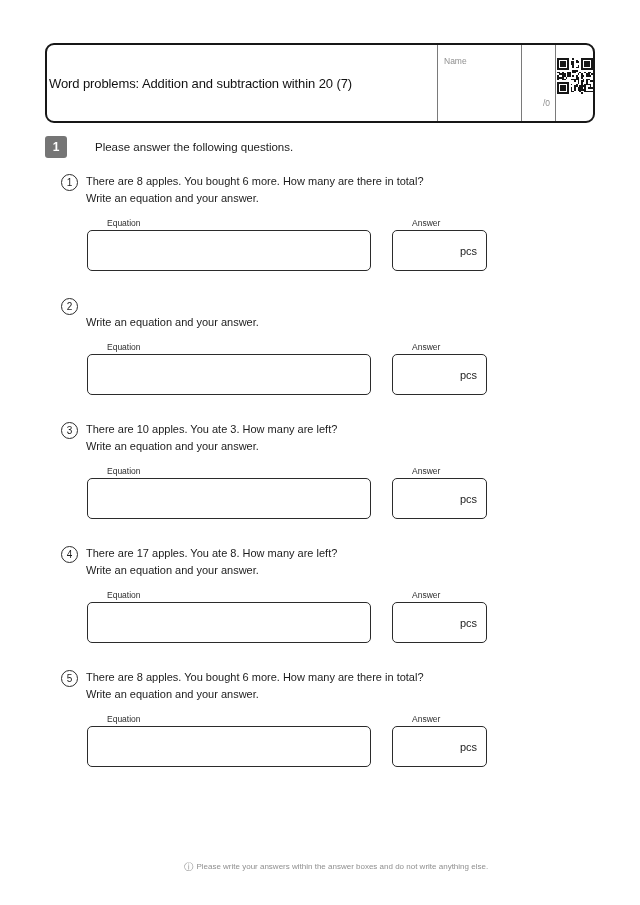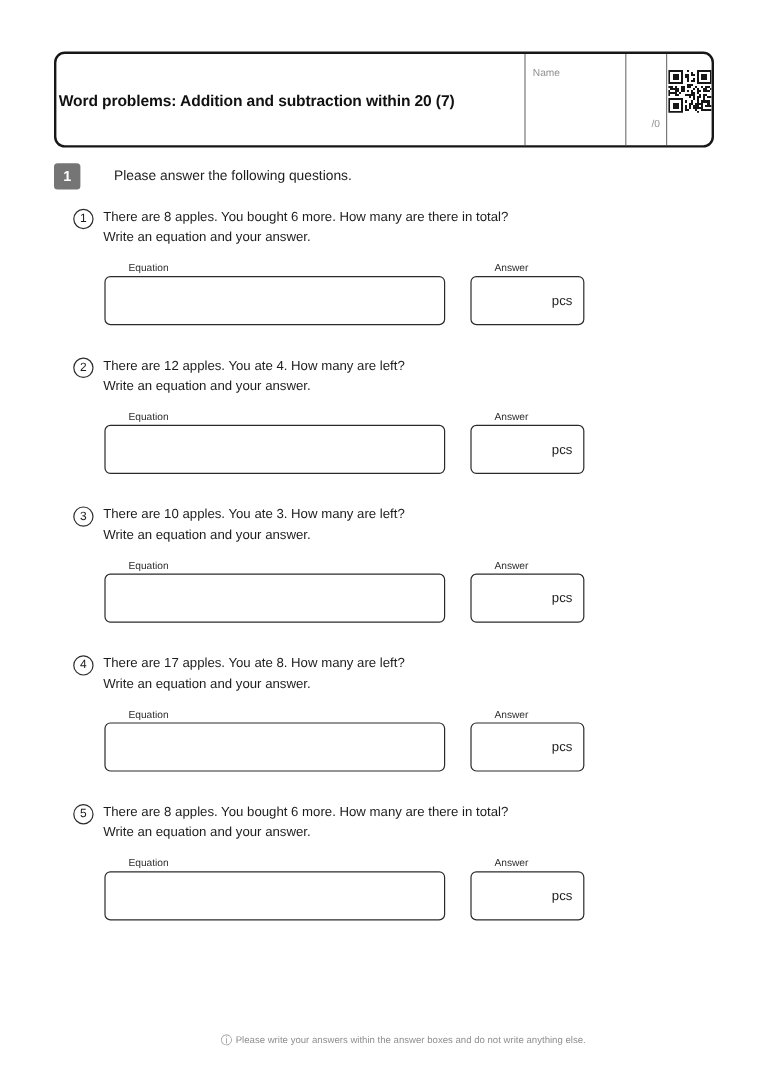--- a/index.html
+++ b/index.html
@@ -13,21 +13,21 @@
   #page { position:relative; width:640px; height:905px; background:#fff; overflow:hidden; }
 
   
   .header {
     position:absolute; left:45px; top:43px; width:550px; height:80px;
     border:2.4px solid var(--frame,#171717); border-radius:9px;
     display:flex; overflow:hidden; background:#fff;
   }
   .cell { position:relative; height:100%; }
   .title-cell { width:390px; display:flex; align-items:center; }
-  .title-cell h1 { font-size:13px; font-weight:bold; letter-spacing:-0.1px; padding-left:2px; color:#111; }
+  .title-cell h1 { font-size:13px; font-weight:normal; letter-spacing:-0.1px; padding-left:2px; color:#111; }
   .name-cell { width:84px; border-left:1px solid var(--divider,#7a7a7a); padding:5px 6px; }
   .name-cell .lbl { font-size:8.5px; color:var(--muted,#8f8f8f);margin-top:28px; }
   .score-cell { width:34px; border-left:1px solid var(--divider,#7a7a7a);
     display:flex; align-items:flex-end; justify-content:flex-end; padding:0 5px 13px 0; }
   .score-cell .lbl { font-size:8.5px; color:var(--muted,#8f8f8f); }
   .qr-cell { flex:1; border-left:1px solid var(--divider,#7a7a7a);
     display:flex; justify-content:center; padding-top:13px; }
 
   
   .section-header { position:absolute; left:45px; top:136px; display:flex; align-items:center; }
@@ -226,21 +226,20 @@
     <span class="flabel eq">Equation</span>
     <div class="fbox eqbox"></div>
     <span class="flabel ans">Answer</span>
     <div class="fbox ansbox">
       <span class="unit">pcs</span>
     </div>
   </div>
 
   <div class="question" style="top:298px">
     <span class="qnum">2</span>
-    <div class="qline1">There are 12 apples. You ate 4. How many are left?</div>
     <div class="qline2">Write an equation and your answer.</div>
     <span class="flabel eq">Equation</span>
     <div class="fbox eqbox"></div>
     <span class="flabel ans">Answer</span>
     <div class="fbox ansbox">
       <span class="unit">pcs</span>
     </div>
   </div>
 
   <div class="question" style="top:422px">

